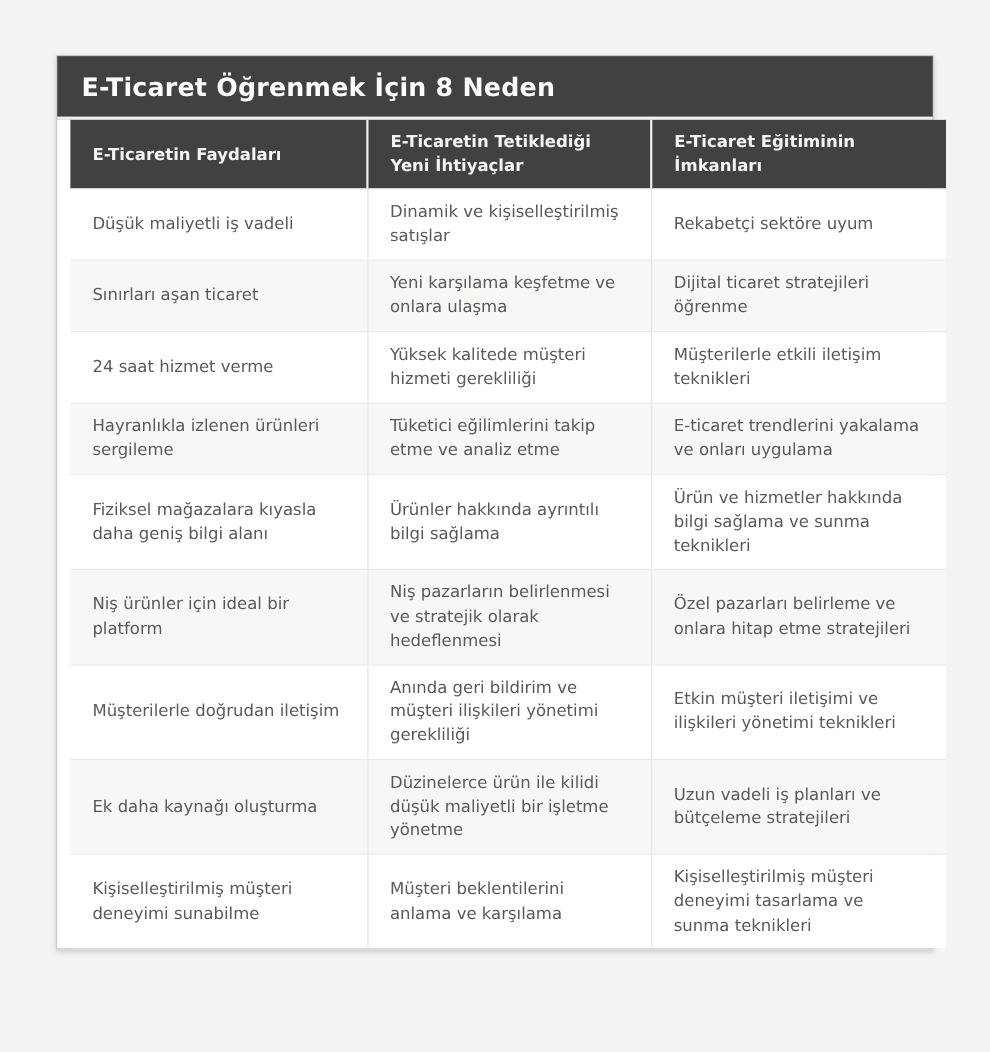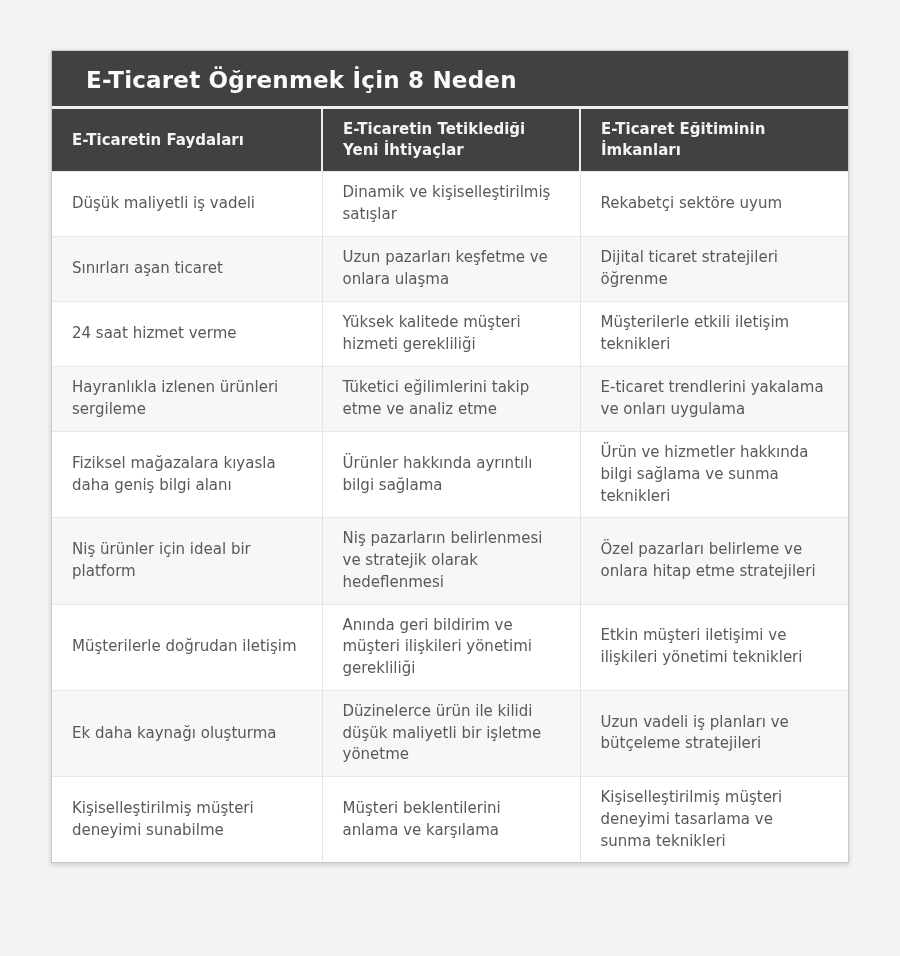--- a/index.html
+++ b/index.html
@@ -14,30 +14,31 @@
     margin: 50px auto 0 auto;
     background: #ffffff;
     border: 1px solid #c9c9c7;
     box-shadow: 0 2px 5px rgba(0,0,0,0.16);
   }
   .title-bar {
     background: #414141;
     color: #fbfbfb;
     font-size: 23px;
     font-weight: bold;
-    padding: 14px 34px;
+    padding: 14px 22px;
     height: 58px;
     line-height: 30px;
     border-bottom: 3px solid #efefed;
     letter-spacing: 0.2px;
   }
   table.info-table {
     width: 100%;
     border-collapse: collapse;
     table-layout: fixed;
+    margin-left: 12px;
   }
   table.info-table col.c1 { width: 270px; }
   table.info-table col.c2 { width: 258px; }
   table.info-table col.c3 { width: 268px; }
   table.info-table th {
     background: #414141;
     color: #f4f4f4;
     font-size: 15px;
     font-weight: bold;
     text-align: left;
@@ -81,21 +82,21 @@
       </tr>
     </thead>
     <tbody>
       <tr>
         <td>Düşük maliyetli iş vadeli</td>
         <td>Dinamik ve kişiselleştirilmiş satışlar</td>
         <td>Rekabetçi sektöre uyum</td>
       </tr>
       <tr>
         <td>Sınırları aşan ticaret</td>
-        <td>Uzun pazarları keşfetme ve onlara ulaşma</td>
+        <td>Yeni karşılama keşfetme ve onlara ulaşma</td>
         <td>Dijital ticaret stratejileri öğrenme</td>
       </tr>
       <tr>
         <td>24 saat hizmet verme</td>
         <td>Yüksek kalitede müşteri hizmeti gerekliliği</td>
         <td>Müşterilerle etkili iletişim teknikleri</td>
       </tr>
       <tr>
         <td>Hayranlıkla izlenen ürünleri sergileme</td>
         <td>Tüketici eğilimlerini takip etme ve analiz etme</td>

